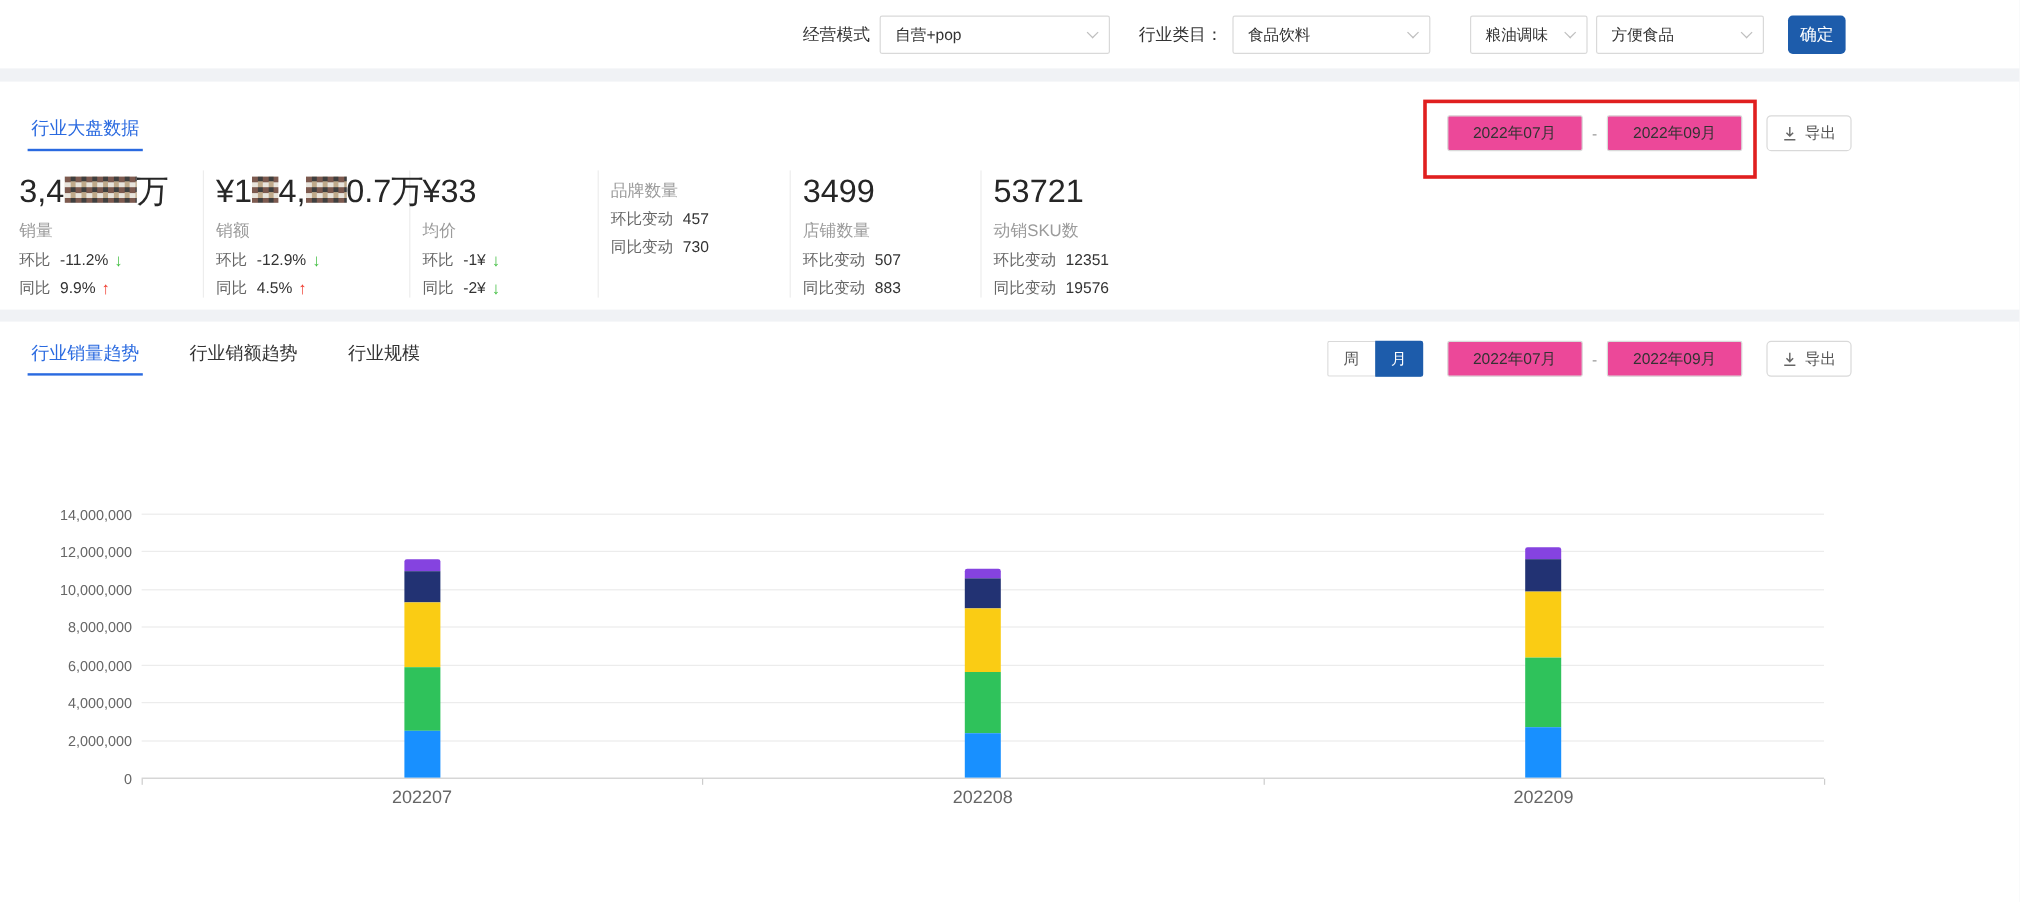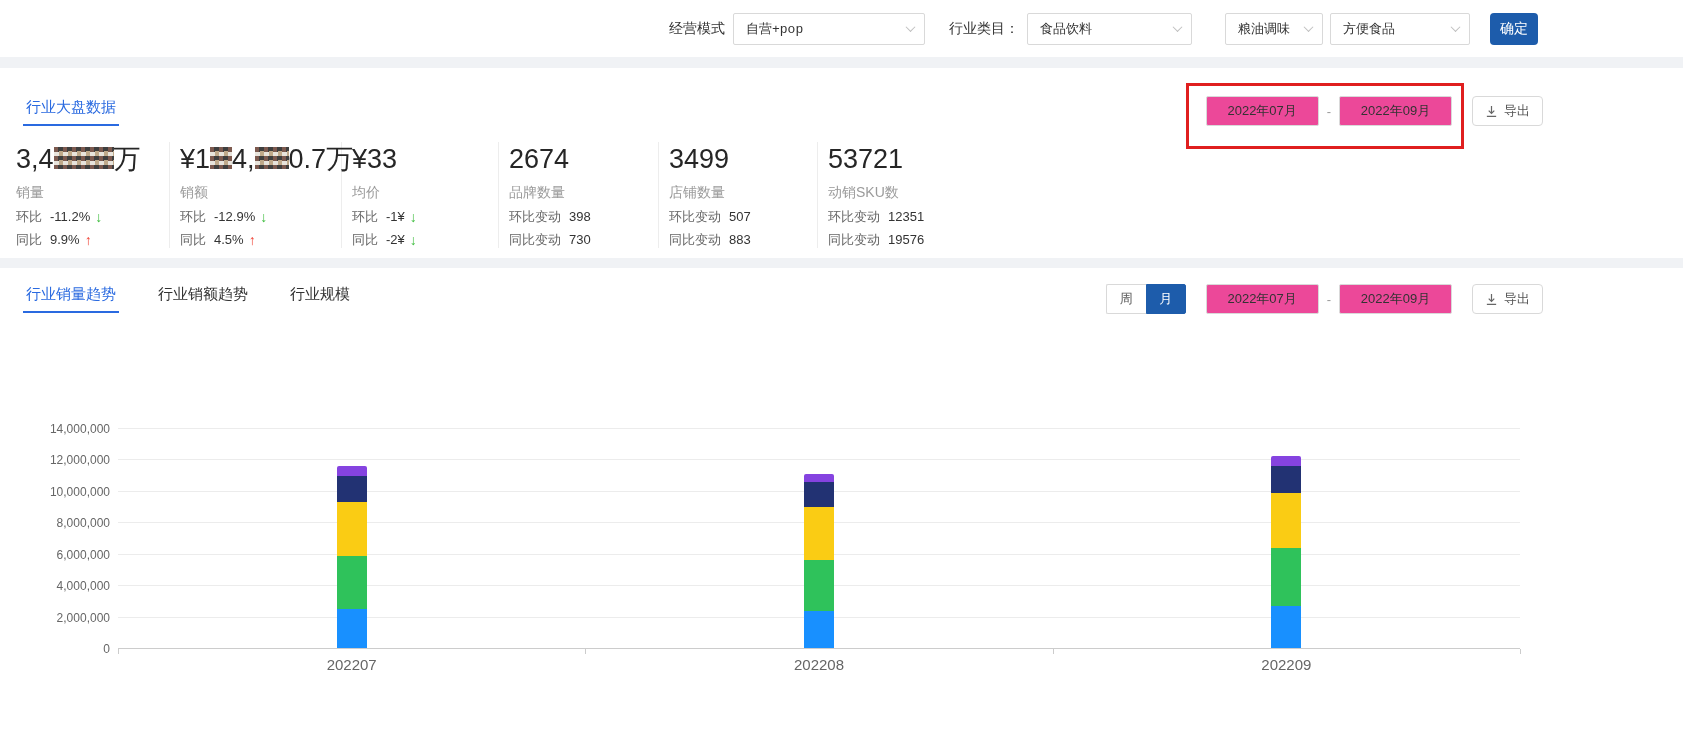--- a/index.html
+++ b/index.html
@@ -3,21 +3,21 @@
 <meta charset="utf-8">
 <style>
   * { margin:0; padding:0; box-sizing:border-box; }
   html,body { width:1683px; height:752px; overflow:hidden; }
   body { font-family:"Liberation Sans","DejaVu Sans",sans-serif; background:#f0f2f5; color:#333; }
   .page { width:1683px; height:752px; display:flex; flex-direction:column; }
 
   
   .filterbar { height:57px; background:#fff; display:flex; align-items:center; justify-content:flex-end; padding-right:145px; flex:0 0 auto; }
   .f-label { font-size:14px; color:#333; margin-right:8px; white-space:nowrap; }
-  .sel { height:32px; border:1px solid #d9d9d9; border-radius:2px; background:#fff; display:flex; align-items:center; justify-content:space-between; padding:0 10px 0 12px; font-size:13px; color:#333; cursor:pointer;font-family:Liberation Mono, monospace; }
+  .sel { height:32px; border:1px solid #d9d9d9; border-radius:2px; background:#fff; display:flex; align-items:center; justify-content:space-between; padding:0 10px 0 12px; font-size:13px; color:#333; cursor:pointer; }
   .sel .caret { width:7px; height:7px; border-right:1.4px solid #bfbfbf; border-bottom:1.4px solid #bfbfbf; transform:rotate(45deg) translate(-1px,-1px); margin-left:10px; flex:0 0 auto; }
   .sel-mode { width:192px; }
   .sel-cat  { width:165px; margin-right:33px; }
   .sel-sub  { width:98px;  margin-right:7px; }
   .sel-leaf { width:140px; margin-right:20px; }
   .ml24 { margin-left:24px; }
   .confirm-btn { width:48px; height:32px; background:#1d5cab; color:#fff; border:none; border-radius:4px; font-size:14px; cursor:pointer; font-family:inherit; }
 
   .gap { height:10px; flex:0 0 auto; }
   .gap1 { height:11px; flex:0 0 auto; }
@@ -163,25 +163,24 @@
             <span class="rv">-1¥</span>
             <span class="arrow down">↓</span>
           </div>
           <div class="kpi-line">
             <span>同比</span>
             <span class="rv">-2¥</span>
             <span class="arrow down">↓</span>
           </div>
         </div>
         <div class="kpi">
-          <div class="kpi-value"><span>2674</span></div>
           <div class="kpi-label">品牌数量</div>
           <div class="kpi-line">
             <span>环比变动</span>
-            <span class="rv">398</span>
+            <span class="rv">457</span>
           </div>
           <div class="kpi-line">
             <span>同比变动</span>
             <span class="rv">730</span>
           </div>
         </div>
         <div class="kpi">
           <div class="kpi-value"><span>3499</span></div>
           <div class="kpi-label">店铺数量</div>
           <div class="kpi-line">

